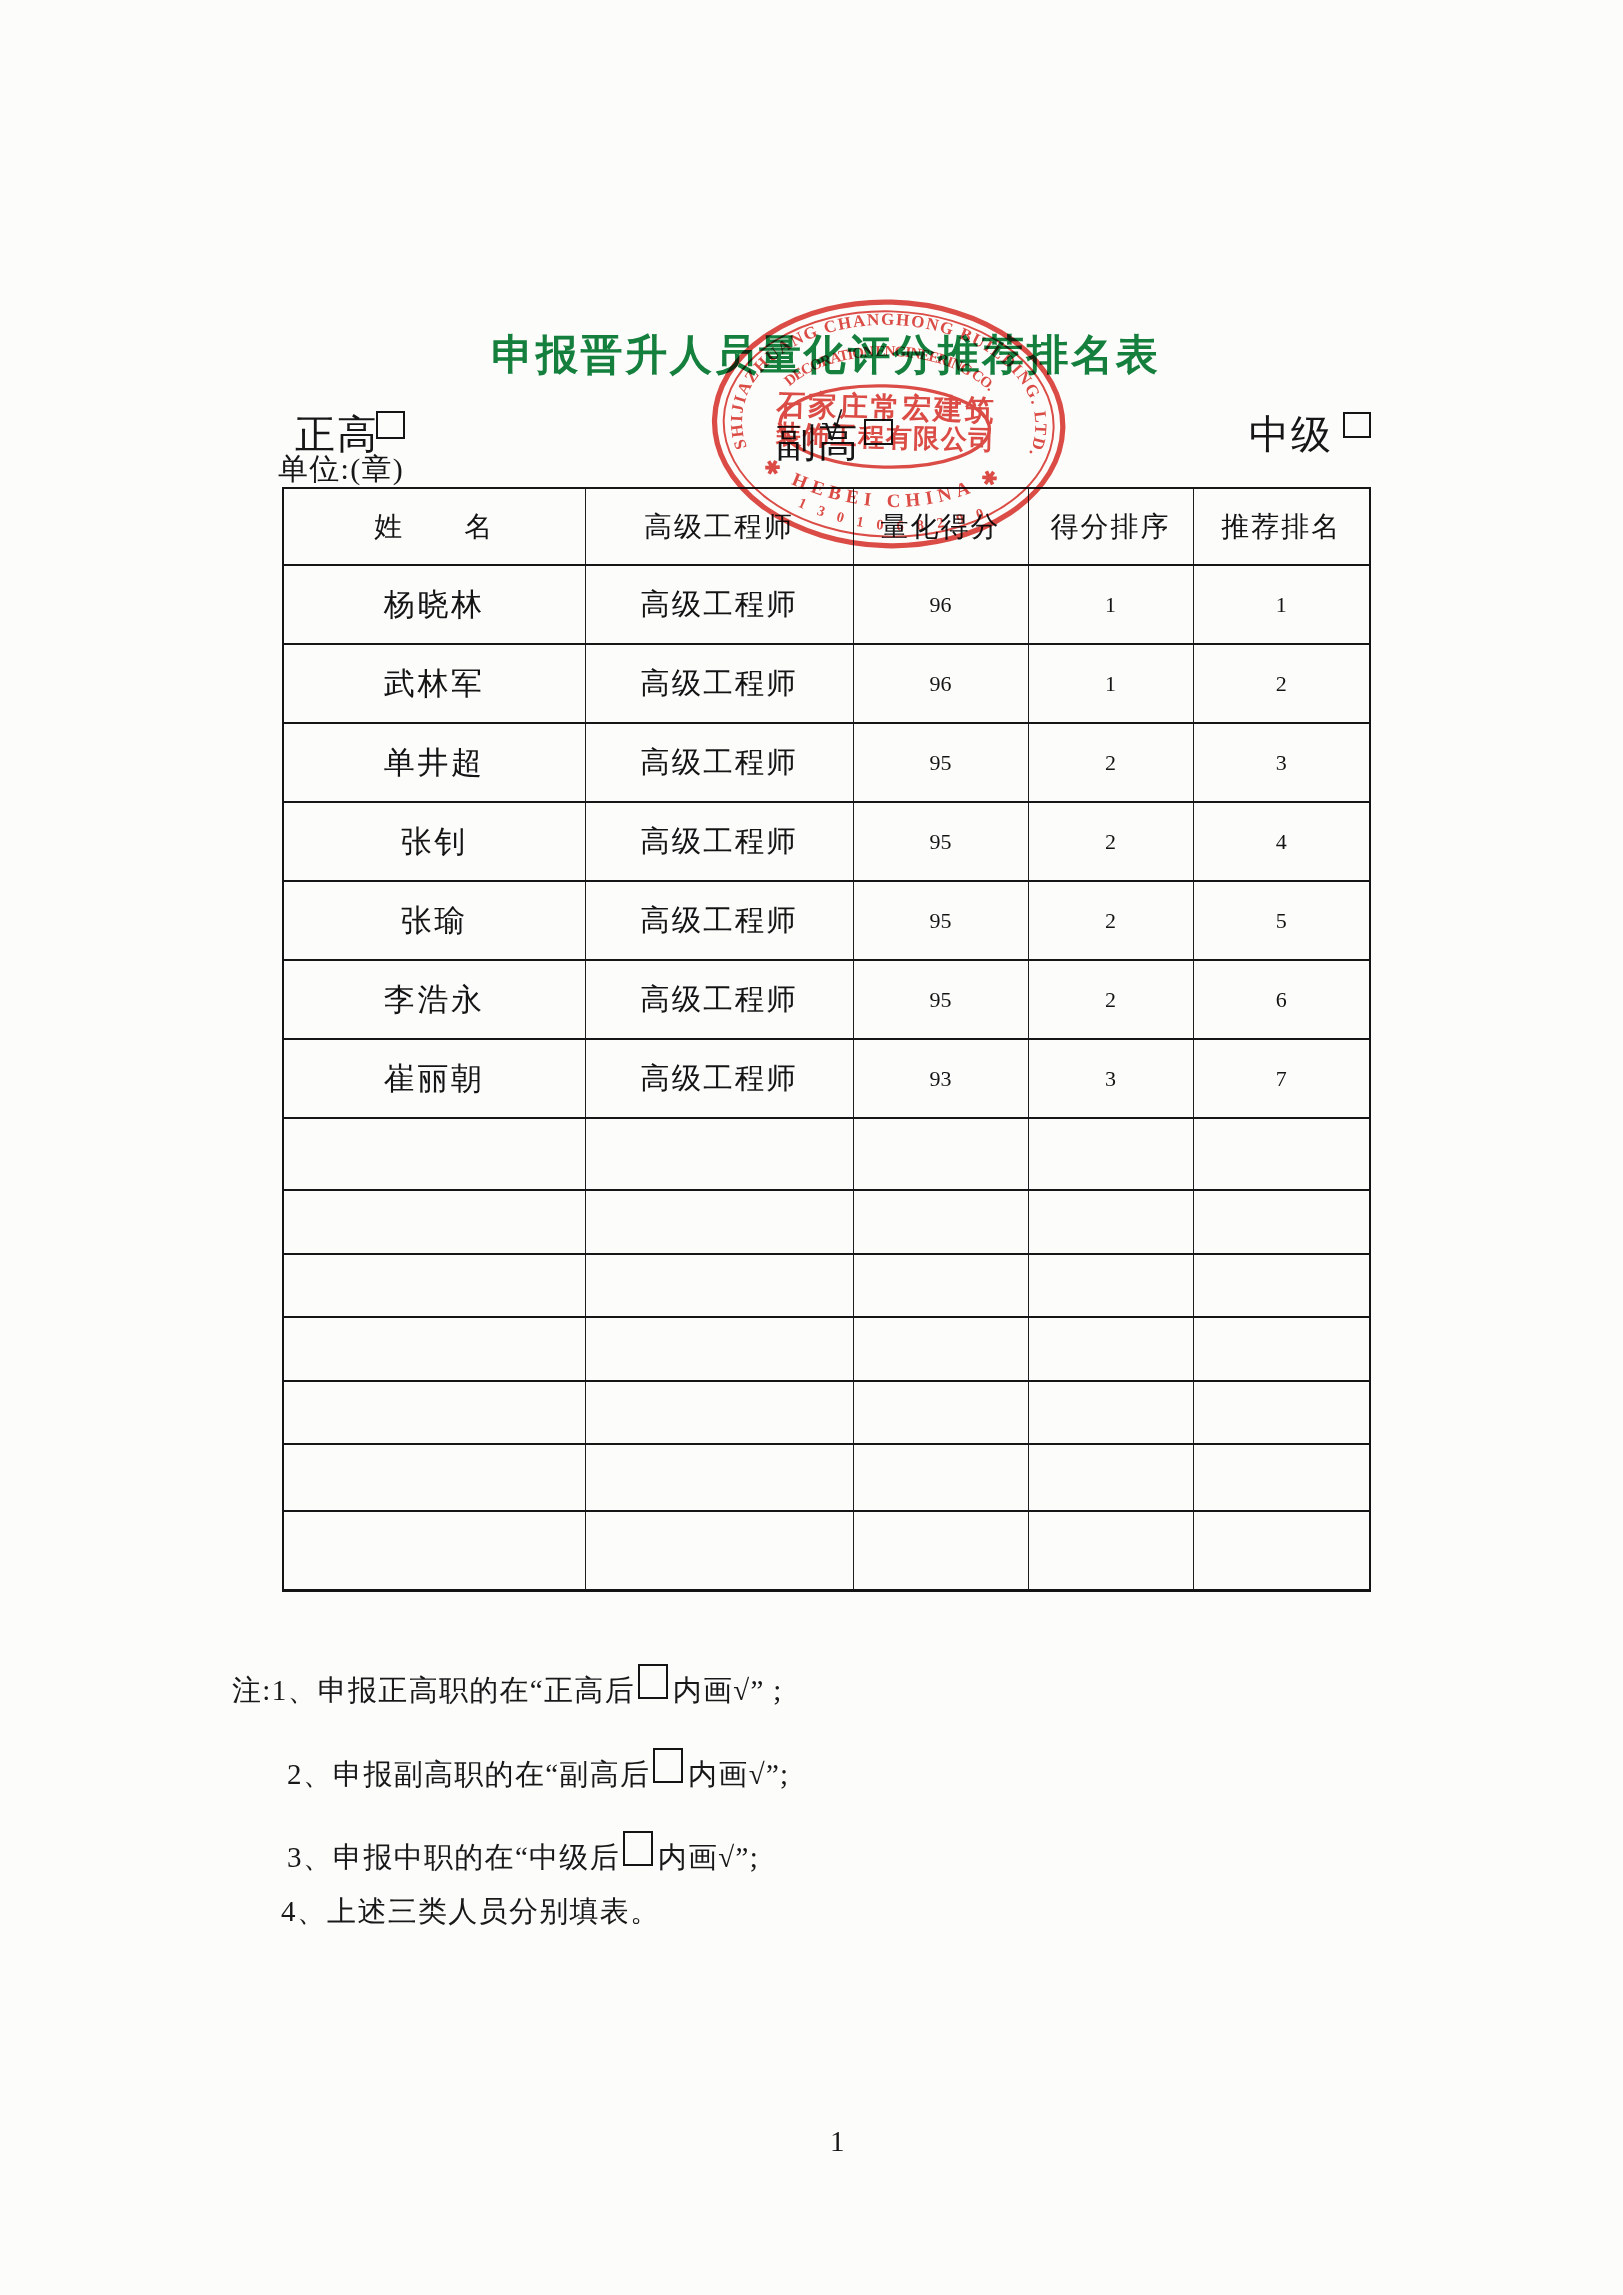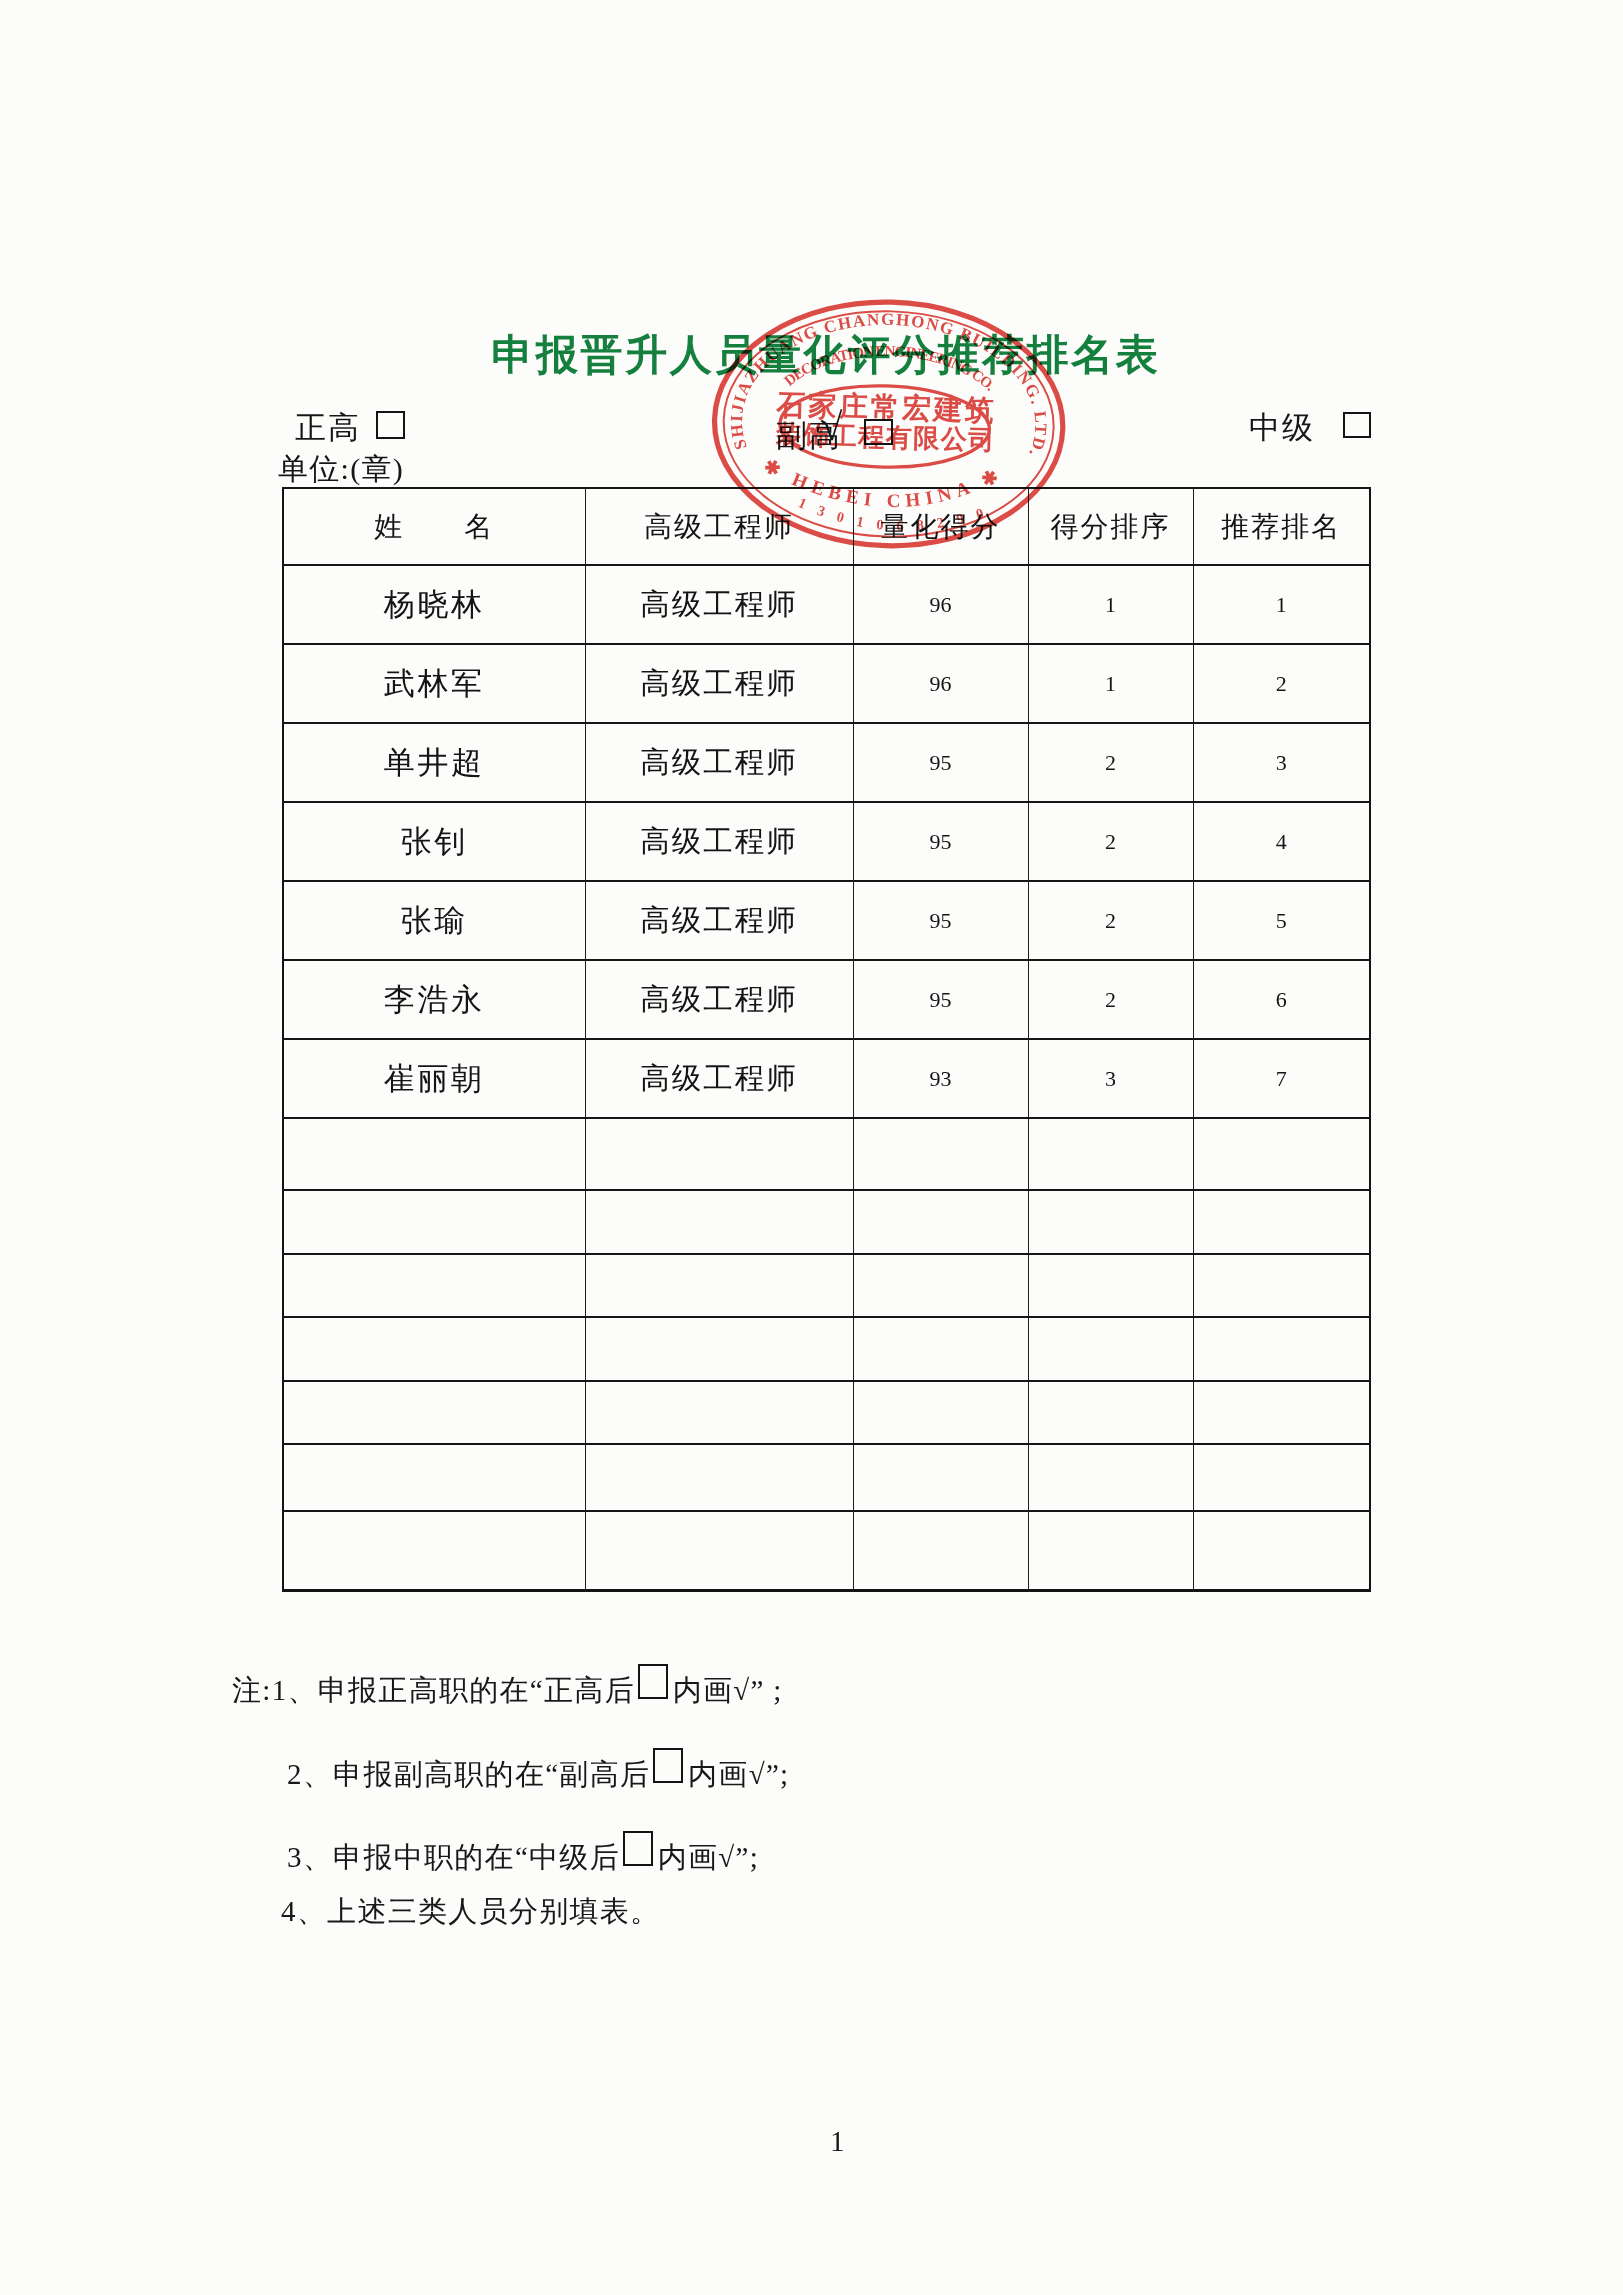--- a/index.html
+++ b/index.html
@@ -7,21 +7,21 @@
     position:relative; width:1623px; height:2295px; margin:0 auto;
     background:#fcfcfb; color:#161616; overflow:hidden;
     font-family:"Liberation Serif","DejaVu Serif",serif;
   }
   .abs{position:absolute;}
   .page-title{
     top:327px; left:50%; transform:translateX(-50%); margin-left:14.4px;
     font-size:42px; font-weight:700; letter-spacing:2.6px; white-space:nowrap;
     font-family:"Liberation Sans","DejaVu Sans",sans-serif; color:#15803d;
   }
-  .grade-label{font-size:31px; letter-spacing:2px; white-space:nowrap;}
+  .grade-label{font-size:40px; letter-spacing:2px; white-space:nowrap;}
   .check-box{border:2px solid #141414; background:transparent;}
   .check-mark{font-size:39px; line-height:39px; font-weight:400;}
   .unit-label{font-size:30px; letter-spacing:1.3px;}
   
   table.rank{
     position:absolute; left:282px; top:487px; width:1088px;
     border-collapse:collapse; table-layout:fixed;
     border:2.6px solid #141414; border-bottom-width:3.9px;
   }
   table.rank th, table.rank td{

